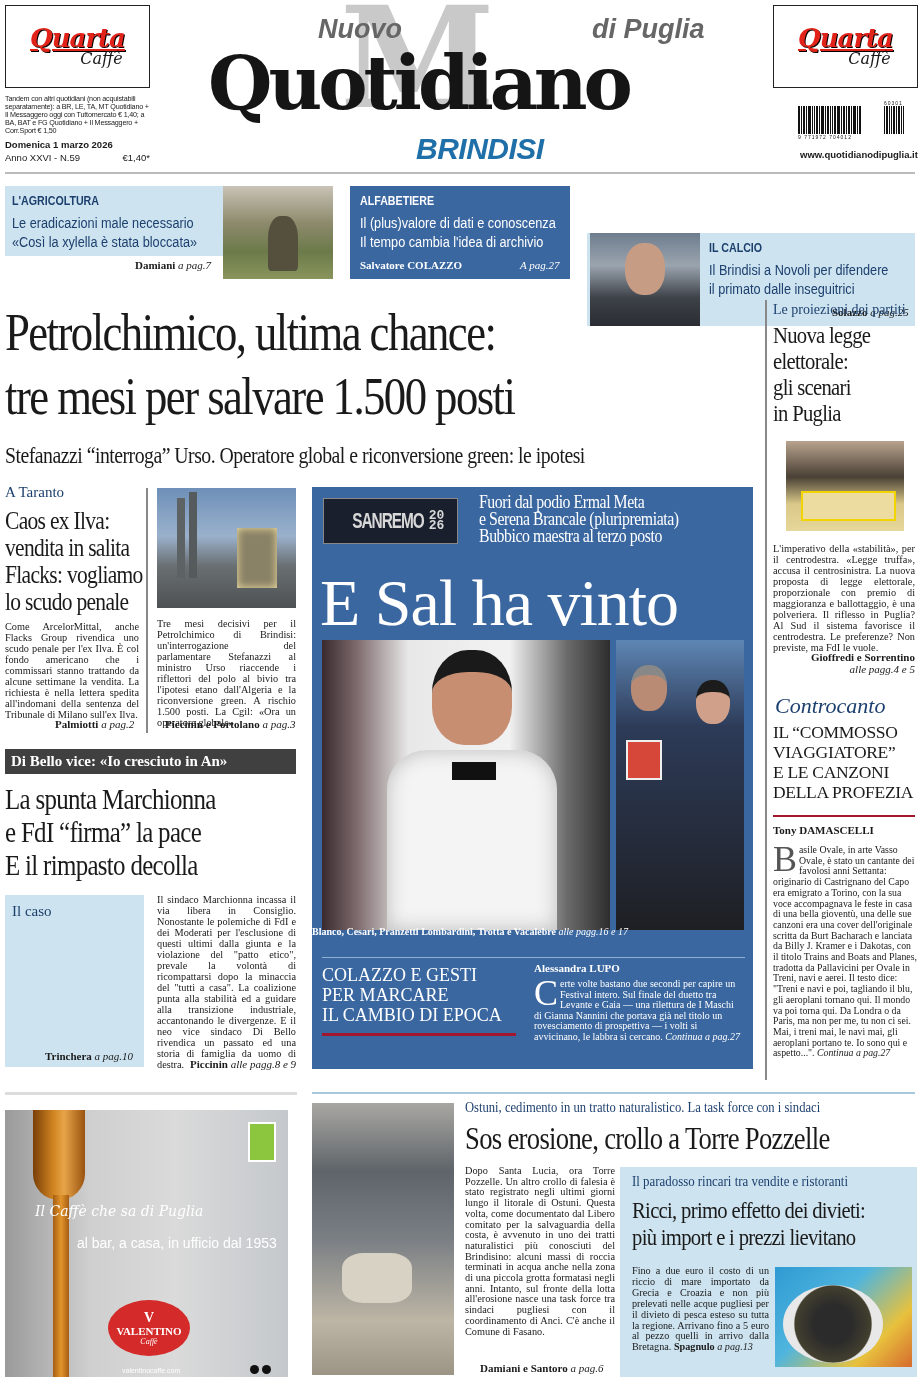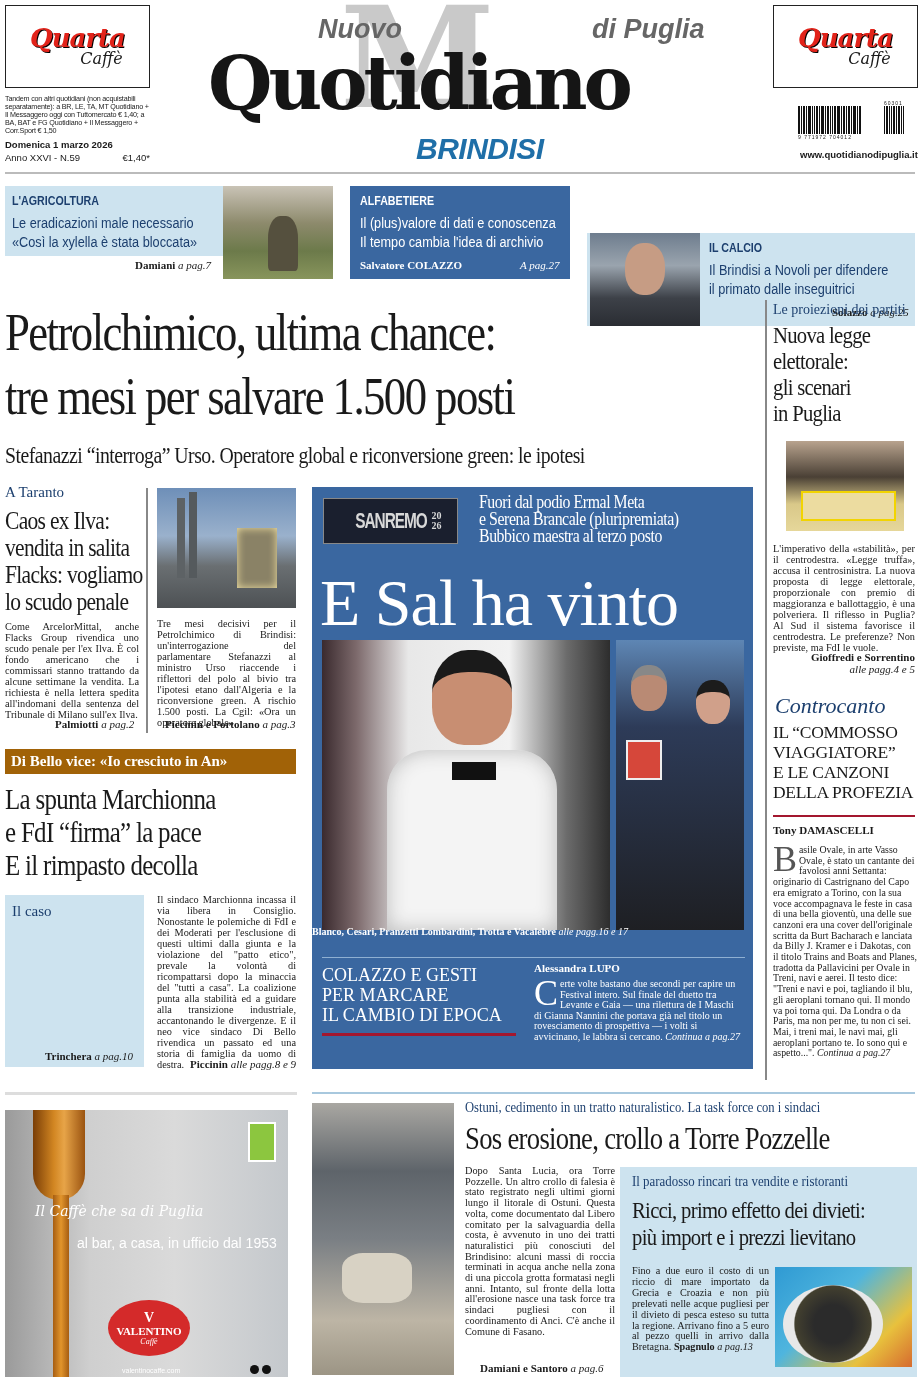--- a/index.html
+++ b/index.html
@@ -2,21 +2,21 @@
 <html><head>
 <meta charset="utf-8">
 <style>
   * { box-sizing: border-box; margin: 0; padding: 0; }
   body { width: 920px; height: 1380px; background: #fff; position: relative; overflow: hidden; font-family: "Liberation Serif", serif; color: #1a1a1a; }
   .abs { position: absolute; }
   .sans { font-family: "Liberation Sans", sans-serif; }
 
   
   .logo-box { border: 1.5px solid #222; width: 145px; height: 83px; background: #fff; display:flex; flex-direction:column; align-items:center; justify-content:center; }
-  .logo-quarta { color: #e2231a; font-family: "DejaVu Serif", serif; font-weight: bold; font-style: italic; font-size: 26px; letter-spacing: -1px; line-height: 26px; text-shadow: 1px 1px 0 #000; }
+  .logo-quarta { color: #e2231a; font-family: "DejaVu Serif", serif; font-weight: bold; font-style: italic; font-size: 26px; letter-spacing: -1px; line-height: 26px; text-shadow: 1px 1px 0 #000; text-decoration: underline; }
   .logo-caffe { font-family: "DejaVu Serif", serif; font-style: italic; font-size: 16px; margin-left: 48px; margin-top: -2px; }
   .small-note { font-family: "Liberation Sans", sans-serif; font-size: 7.2px; line-height: 8px; color: #222; letter-spacing: -0.2px; }
   .date-line { font-family: "Liberation Sans", sans-serif; font-size: 9.5px; font-weight: bold; }
   .anno-line { font-family: "Liberation Sans", sans-serif; font-size: 9.5px; display:flex; justify-content:space-between; }
 
   .mast-nuovo { font-family: "Liberation Sans", sans-serif; font-weight: bold; font-style: italic; font-size: 27px; color: #666; }
   .mast-title { font-family: "DejaVu Serif", serif; font-weight: bold; font-size: 74px; letter-spacing: -4px; color: #151515; line-height: 74px; }
   .mast-sub { font-family: "Liberation Sans", sans-serif; font-weight: bold; font-style: italic; font-size: 27px; color: #666; }
   .mast-city { font-family: "Liberation Sans", sans-serif; font-weight: bold; font-style: italic; font-size: 30px; color: #1f6fa8; letter-spacing: -0.5px; }
   .mast-m { font-family: "DejaVu Serif", serif; font-weight: bold; font-size: 140px; color: #c9c9c9; line-height: 140px; }
@@ -43,32 +43,32 @@
   .h-sub { font-family: "Liberation Serif", serif; font-size: 23px; letter-spacing: -0.6px; transform: scaleX(0.86); transform-origin: left; white-space: nowrap; }
   .kicker-blue { font-family: "Liberation Serif", serif; color: #1c3f6e; font-size: 15px; }
   .h-col { font-family: "Liberation Serif", serif; font-size: 25px; line-height: 27px; letter-spacing: -0.8px; transform: scaleX(0.86); transform-origin: left; white-space: nowrap; }
   .body-text { font-family: "Liberation Serif", serif; font-size: 10.3px; line-height: 11px; text-align: justify; }
   .vrule { background: #888; width: 1.5px; }
 
   
   .sanremo { background: #3a67a0; color: #fff; }
   .sanremo-badge { background: #1a1f2e; border: 1.5px solid #888; display:flex; align-items:center; justify-content:center; }
   .sanremo-badge .t { font-family: "Liberation Sans", sans-serif; font-weight: bold; font-size: 22px; color: #d8d8d8; letter-spacing: -1.5px; transform: scaleX(0.7); }
-  .sanremo-badge .yr { font-family: Liberation Serif, serif; font-weight: bold; font-size: 10px; color: #d8d8d8; line-height: 10px; margin-left: -10px; }
+  .sanremo-badge .yr { font-family: Liberation Mono, monospace; font-weight: bold; font-size: 13px; color: #d8d8d8; line-height: 10px; margin-left: -10px; }
   .sanremo-sub { font-family: "Liberation Serif", serif; font-size: 18px; line-height: 17px; letter-spacing: -0.5px; transform: scaleX(0.88); transform-origin: left; white-space: nowrap; }
   .sanremo-title { font-family: "Liberation Serif", serif; font-size: 66px; line-height: 64px; letter-spacing: -1px; white-space: nowrap; }
   .caps-w { font-family: "Liberation Serif", serif; font-size: 18px; line-height: 20px; color: #fff; }
   .red-rule { background: #a3172e; height: 2.5px; }
 
   
   .controcanto { font-family: "Liberation Serif", serif; font-style: italic; color: #1c3f6e; font-size: 22px; }
   .caps-k { font-family: "Liberation Serif", serif; font-size: 17.5px; line-height: 20px; letter-spacing: -0.3px; }
   .dropcap { float: left; font-family: "Liberation Serif", serif; font-size: 36px; line-height: 28px; margin-right: 2px; color: #555; }
 
-  .label-bar { background: #a16207; color: #fff; font-family: "Liberation Serif", serif; font-weight: bold; font-size: 15px; padding-left: 6px; }
+  .label-bar { background: #404040; color: #fff; font-family: "Liberation Serif", serif; font-weight: bold; font-size: 15px; padding-left: 6px; }
   .box-light { background: #cde3ef; }
 
   
   .ad { background: linear-gradient(90deg, #9a9a9a 0%, #cfcfcf 30%, #dadada 60%, #c4c8cc 100%); }
   .ad-spoon { background: linear-gradient(90deg, #7a3e07, #d28622 40%, #e7a448 60%, #9a5310); border-radius: 0 0 30px 30px; }
   .ad-script { font-family: "DejaVu Serif", serif; font-style: italic; color: #fff; font-size: 14px; }
   .ad-tag { font-family: "Liberation Sans", sans-serif; color: #fff; font-size: 14px; font-weight: normal; }
   .valentino { background: #d42a2a; border-radius: 50%; color: #fff; display:flex; flex-direction:column; align-items:center; justify-content:center; }
 </style>
 </head>

